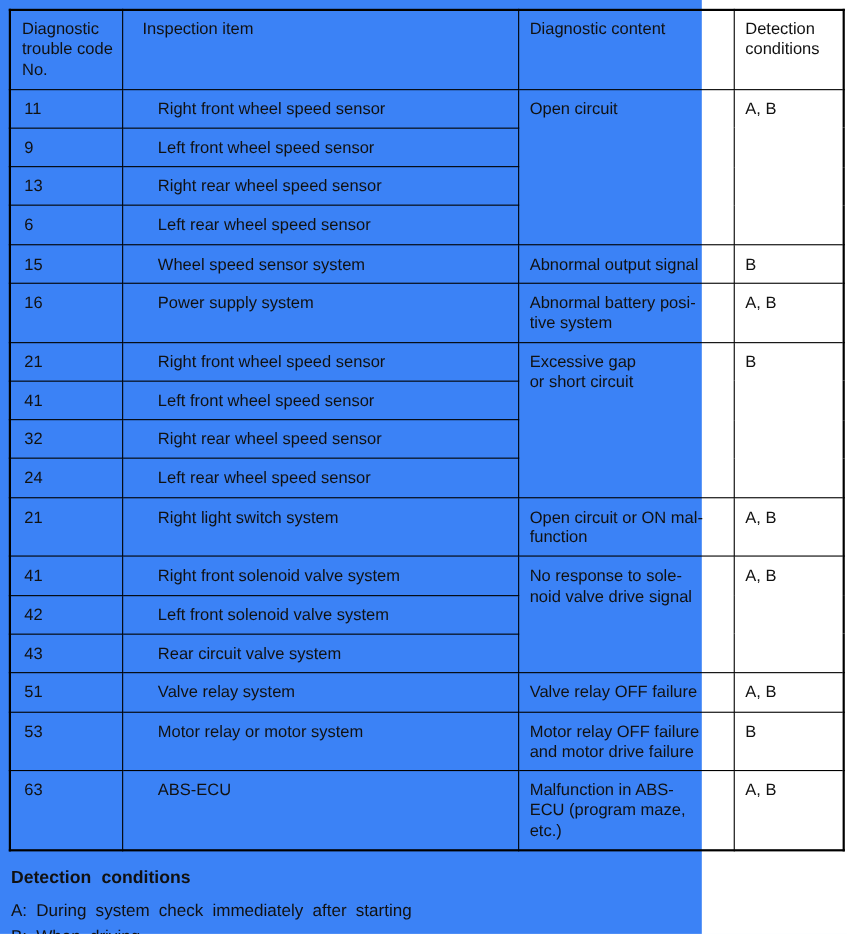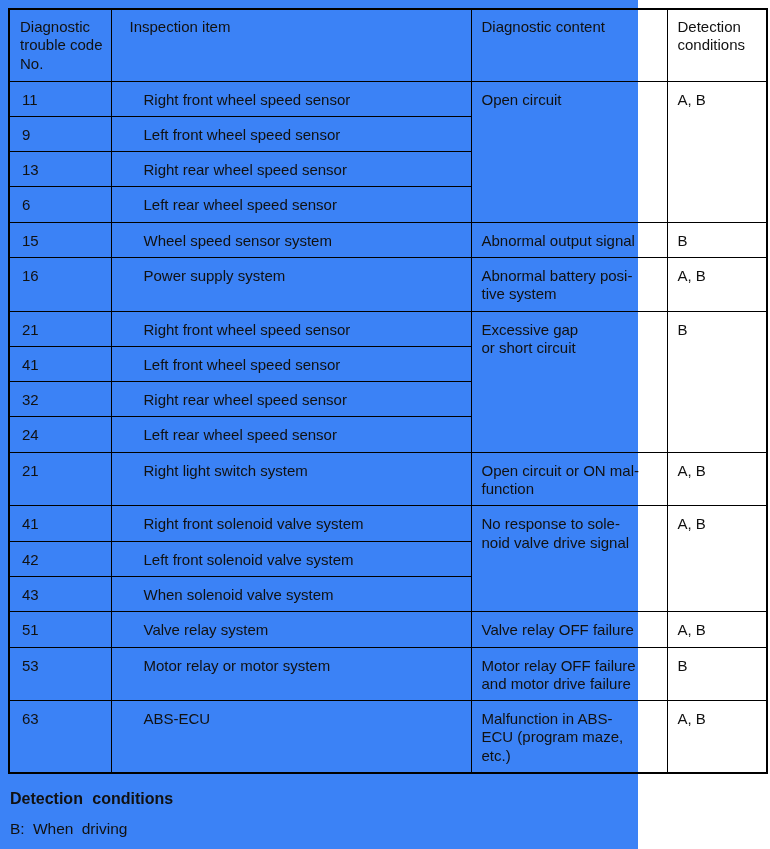--- a/index.html
+++ b/index.html
@@ -147,21 +147,21 @@
           <td class="col-content pre" rowspan="3">No response to sole-
 noid valve drive signal</td>
           <td class="col-cond" rowspan="3">A, B</td>
         </tr>
         <tr class="dtc-row">
           <td class="col-code">42</td>
           <td class="col-item">Left front solenoid valve system</td>
         </tr>
         <tr class="dtc-row">
           <td class="col-code">43</td>
-          <td class="col-item">When solenoid valve system</td>
+          <td class="col-item">Rear circuit valve system</td>
         </tr>
         <tr class="dtc-row">
           <td class="col-code">51</td>
           <td class="col-item">Valve relay system</td>
           <td class="col-content pre" rowspan="1">Valve relay OFF failure</td>
           <td class="col-cond" rowspan="1">A, B</td>
         </tr>
         <tr class="dtc-row">
           <td class="col-code">53</td>
           <td class="col-item">Motor relay or motor system</td>
@@ -175,16 +175,17 @@
           <td class="col-content pre" rowspan="1">Malfunction in ABS-
 ECU (program maze,
 etc.)</td>
           <td class="col-cond" rowspan="1">A, B</td>
         </tr>
       </tbody>
   </table>
 
   <div class="footer">
     <p class="footer-title">Detection conditions</p>
+    <p class="footer-note">A: During system check immediately after starting</p>
     <p class="footer-note">B: When driving</p>
   </div>
 
 </div>
 
 </body></html>

